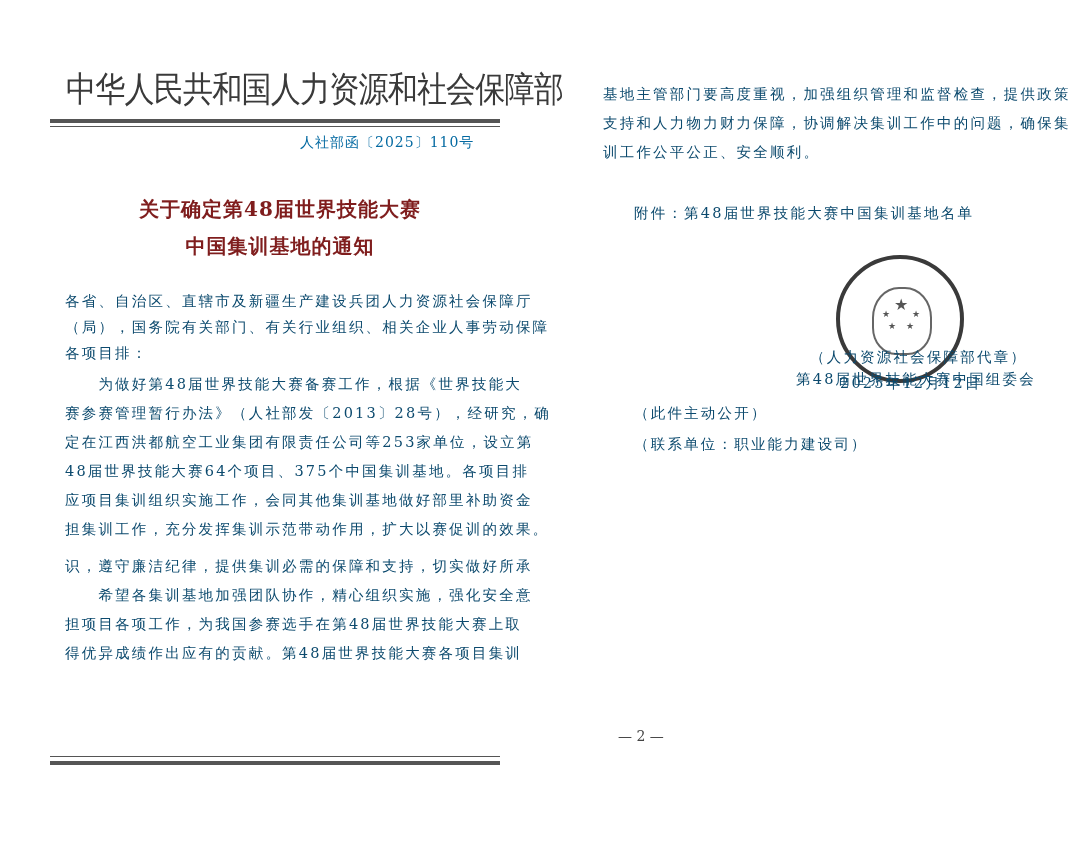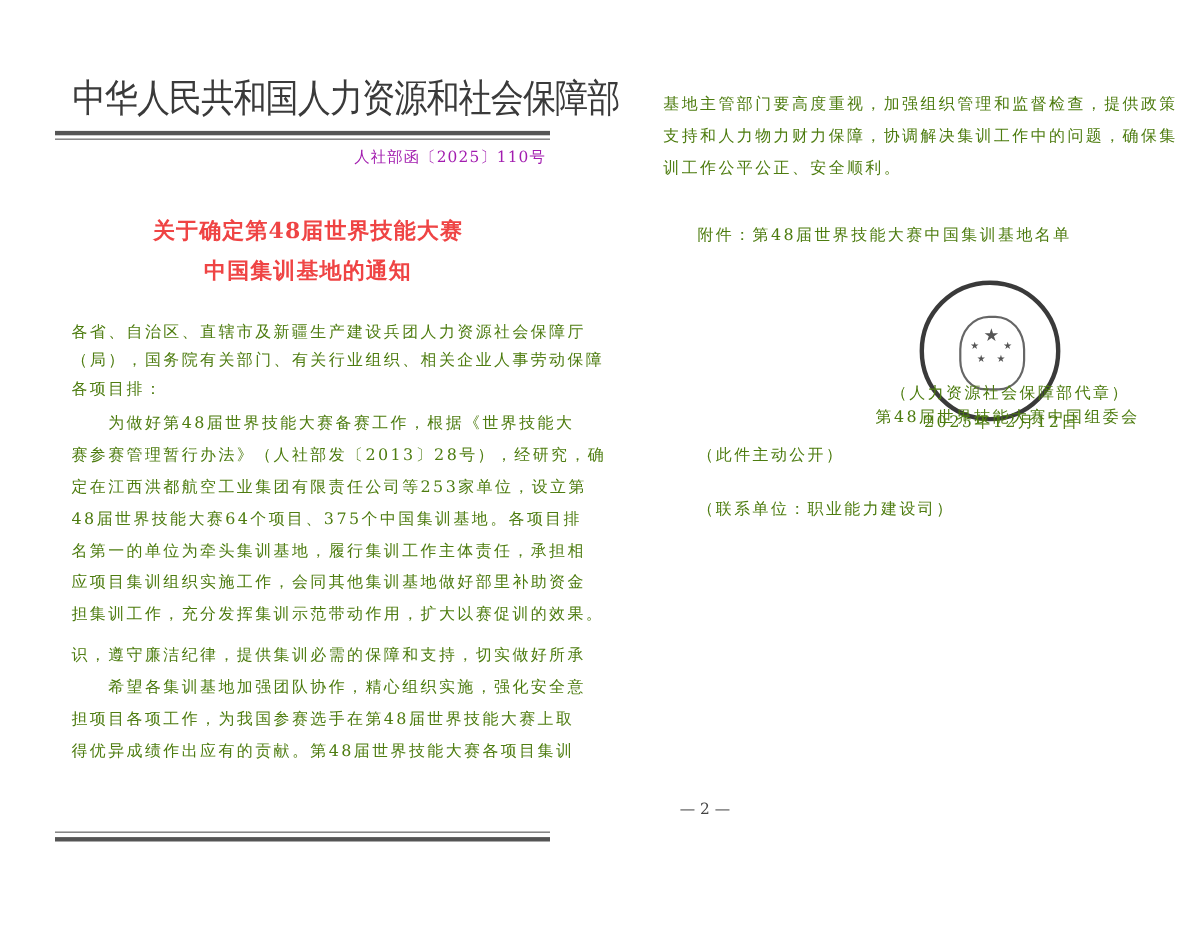--- a/index.html
+++ b/index.html
@@ -1,22 +1,22 @@
 <!DOCTYPE html>
 <html><head>
 <meta charset="utf-8">
 <style>
   html,body{margin:0;padding:0;background:#ffffff;}
   body{width:1080px;height:865px;position:relative;overflow:hidden;color:#2b2b2b;font-family:"DejaVu Serif","Liberation Serif",serif;}
   .abs{position:absolute;}
   .masthead{left:66px;top:66px;width:420px;font-size:35px;letter-spacing:-1px;color:#3a3a3a;font-weight:normal;white-space:nowrap;transform:scaleX(0.86);transform-origin:left center;}
   .rule-thick{background:#555;}
-  .docno{left:300px;top:134px;font-size:14px;color:#a21caf;letter-spacing:1px;margin-left:22px;}
-  .title{left:60px;width:440px;text-align:center;font-size:20px;font-weight:bold;color:#ef4444;letter-spacing:1px;}
-  .body-line{font-size:14.5px;letter-spacing:2.2px;color:#4d7c0f;white-space:nowrap;}
+  .docno{left:300px;top:134px;font-size:14px;color:#0369a1;letter-spacing:1px;}
+  .title{left:60px;width:440px;text-align:center;font-size:20px;font-weight:bold;color:#7f1d1d;letter-spacing:1px;}
+  .body-line{font-size:14.5px;letter-spacing:2.2px;color:#0c4a6e;white-space:nowrap;}
   .pagenum{font-size:14px;color:#444;}
   .seal{left:836px;top:255px;width:128px;height:128px;border-radius:50%;border:4px solid #3a3a3a;box-sizing:border-box;}
   .seal-inner{position:absolute;left:32px;top:28px;width:56px;height:64px;border-radius:45% 45% 40% 40%;border:2px solid #666;}
   .star{position:absolute;color:#555;}
 </style>
 </head>
 <body>
 
 <div class="abs masthead">中华人民共和国人力资源和社会保障部</div>
 <div class="abs rule-thick" style="left:50px;top:119px;width:450px;height:4px;"></div>
@@ -27,21 +27,20 @@
 <div class="abs title" style="top:233px;">中国集训基地的通知</div>
 
 <div class="abs" style="left:65px;top:292px;width:450px;">
   <div class="body-line" style="height:26px;">各省、自治区、直辖市及新疆生产建设兵团人力资源社会保障厅</div>
   <div class="body-line" style="height:26px;">（局），国务院有关部门、有关行业组织、相关企业人事劳动保障</div>
   <div class="body-line" style="height:31px;">各项目排：</div>
   <div class="body-line" style="height:29px;">　　为做好第48届世界技能大赛备赛工作，根据《世界技能大</div>
   <div class="body-line" style="height:29px;">赛参赛管理暂行办法》（人社部发〔2013〕28号），经研究，确</div>
   <div class="body-line" style="height:29px;">定在江西洪都航空工业集团有限责任公司等253家单位，设立第</div>
   <div class="body-line" style="height:29px;">48届世界技能大赛64个项目、375个中国集训基地。各项目排</div>
-  <div class="body-line" style="height:29px;">名第一的单位为牵头集训基地，履行集训工作主体责任，承担相</div>
   <div class="body-line" style="height:29px;">应项目集训组织实施工作，会同其他集训基地做好部里补助资金</div>
   <div class="body-line" style="height:37px;text-align:center;">担集训工作，充分发挥集训示范带动作用，扩大以赛促训的效果。</div>
   <div class="body-line" style="height:29px;">识，遵守廉洁纪律，提供集训必需的保障和支持，切实做好所承</div>
   <div class="body-line" style="height:29px;">　　希望各集训基地加强团队协作，精心组织实施，强化安全意</div>
   <div class="body-line" style="height:29px;">担项目各项工作，为我国参赛选手在第48届世界技能大赛上取</div>
   <div class="body-line" style="height:29px;">得优异成绩作出应有的贡献。第48届世界技能大赛各项目集训</div>
 </div>
 
 <div class="abs rule-thick" style="left:50px;top:756px;width:450px;height:1px;"></div>
 <div class="abs rule-thick" style="left:50px;top:761px;width:450px;height:4px;"></div>
@@ -62,15 +61,15 @@
     <span class="star" style="left:14px;top:32px;font-size:9px;">★</span>
     <span class="star" style="left:32px;top:32px;font-size:9px;">★</span>
   </div>
 </div>
 
 <div class="abs body-line" style="left:796px;top:322px;margin-top:48px;">第48届世界技能大赛中国组委会</div>
 <div class="abs body-line" style="left:810px;top:348px;">（人力资源社会保障部代章）</div>
 <div class="abs body-line" style="left:840px;top:374px;">2025年12月12日</div>
 
 <div class="abs body-line" style="left:634px;top:404px;">（此件主动公开）</div>
-<div class="abs body-line" style="left:634px;top:453px;">（联系单位：职业能力建设司）</div>
+<div class="abs body-line" style="left:634px;top:435px;">（联系单位：职业能力建设司）</div>
 
 <div class="abs pagenum" style="left:618px;top:728px;">— 2 —</div>
 
 </body></html>

